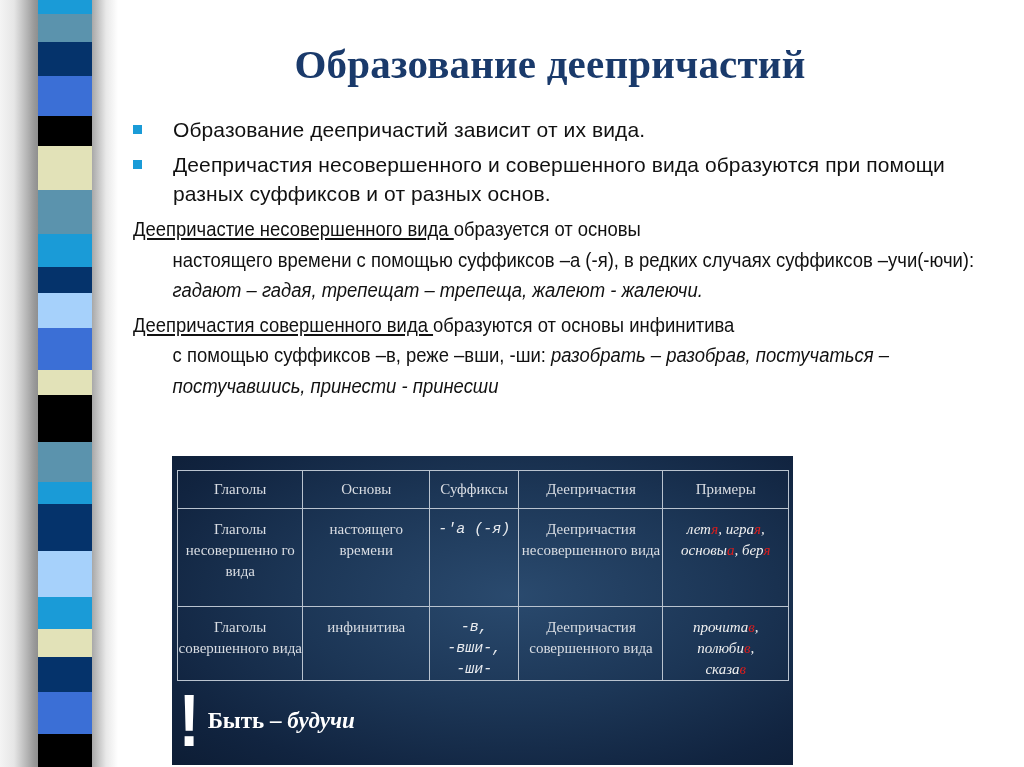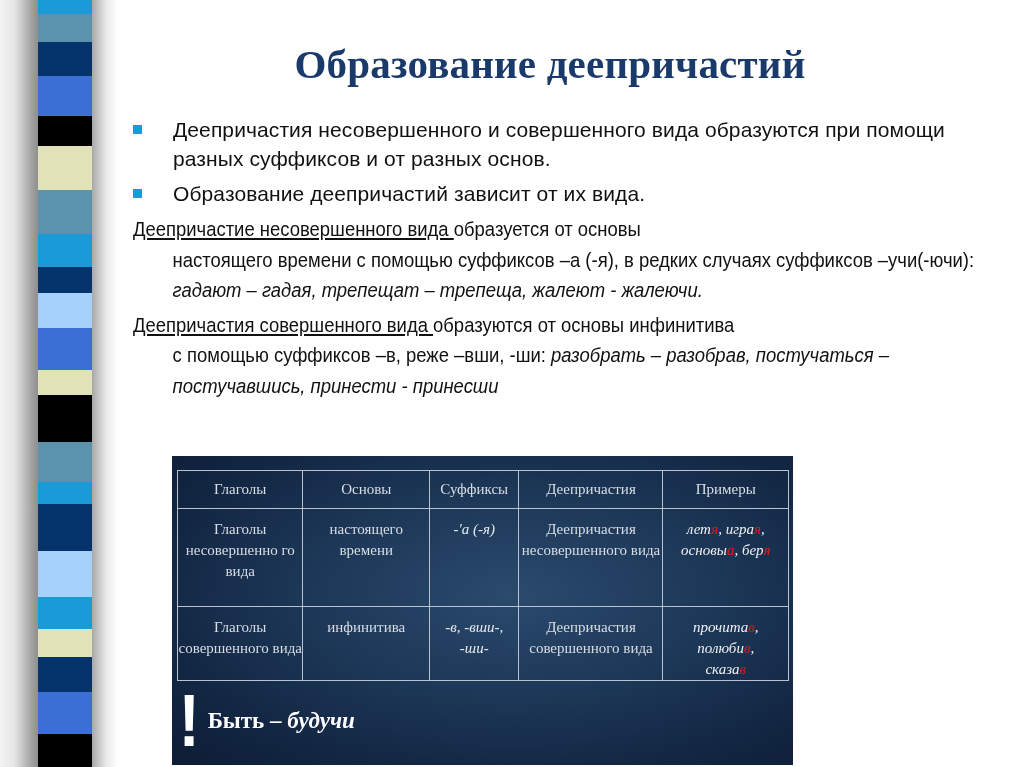--- a/index.html
+++ b/index.html
@@ -45,21 +45,21 @@
     .grid {
       position: absolute; left: 5px; top: 14px; width: 612px;
       border-collapse: collapse; color: #d9dde3;
       font-family: "Liberation Serif", serif; font-size: 15px; line-height: 21px; text-align: center;
     }
     .grid td, .grid th { border: 1.5px solid #b9c3cf; vertical-align: top; font-weight: normal; }
     .grid th { height: 38px; padding-top: 8px; }
     .grid td { padding-top: 10px; }
     .row1 td { height: 98px; }
     .row2 td { height: 68px; margin-top: 24px; }
-    .suffix { font-style: italic; font-weight: bold; color: #e8ebef; }
+    .suffix { font-style: italic; font-weight: bold; color: #e8ebef; font-family: Liberation Mono, monospace; }
     .ex { font-style: italic; font-weight: bold; color: #f0f0f0; }
     .red { color: #d81e1e; }
     .note {
       position: absolute; left: 5px; top: 232px; height: 66px; display: flex; align-items: center;
     }
     .excl {
       font-family: "Liberation Sans", sans-serif; font-weight: bold; font-size: 74px; color: #ffffff;
       line-height: 66px; transform: scaleX(0.85); margin-right: 6px;
     }
     .note-text { font-family: "Liberation Serif", serif; font-size: 23px; color: #ffffff; font-weight: bold; }
@@ -92,25 +92,25 @@
     <div class="ribbon-band" style="background: rgb(5, 51, 107); height: 35px;"></div>
     <div class="ribbon-band" style="background: rgb(59, 111, 214); height: 42px;"></div>
     <div class="ribbon-band" style="background: rgb(0, 0, 0); height: 33px;"></div>
   </div>
 
 <h1 class="title">Образование деепричастий</h1>
 
 <div class="content">
   <div class="bullet-row">
     <span class="bullet-sq"></span>
-    <span>Деепричастия несовершенного и совершенного вида образуются при помощи разных суффиксов и от разных основ.</span>
+    <span>Образование деепричастий зависит от их вида.</span>
   </div>
   <div class="bullet-row">
     <span class="bullet-sq"></span>
-    <span>Образование деепричастий зависит от их вида.</span>
+    <span>Деепричастия несовершенного и совершенного вида образуются при помощи разных суффиксов и от разных основ.</span>
   </div>
 
   <div class="para">
     <span class="first">
       <span class="u">Деепричастие несовершенного вида </span><span>образуется от основы</span>
     </span>
     <span class="rest">
       <span>настоящего времени  с помощью суффиксов –а (-я), в редких случаях суффиксов –учи(-ючи): </span><span class="i">гадают – гадая, трепещат – трепеща, жалеют - жалеючи.</span>
     </span>
   </div>

